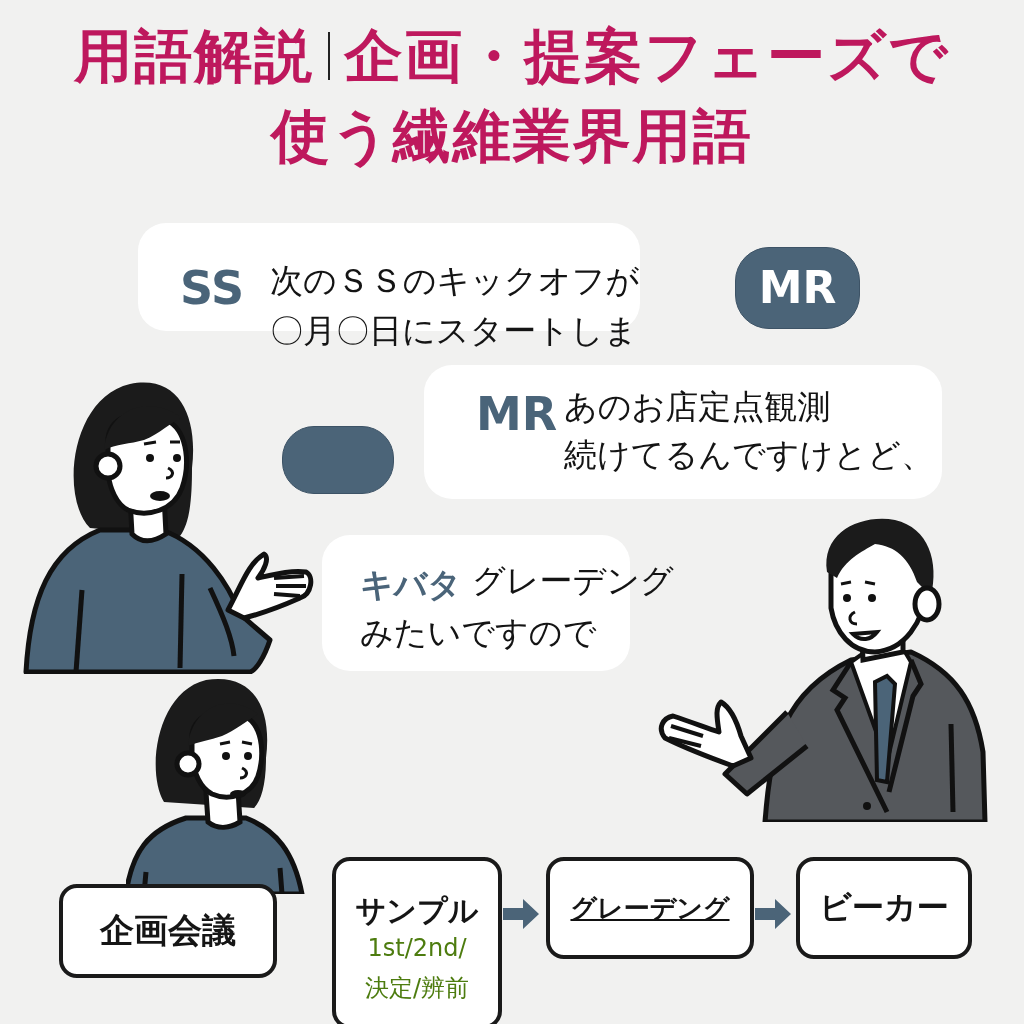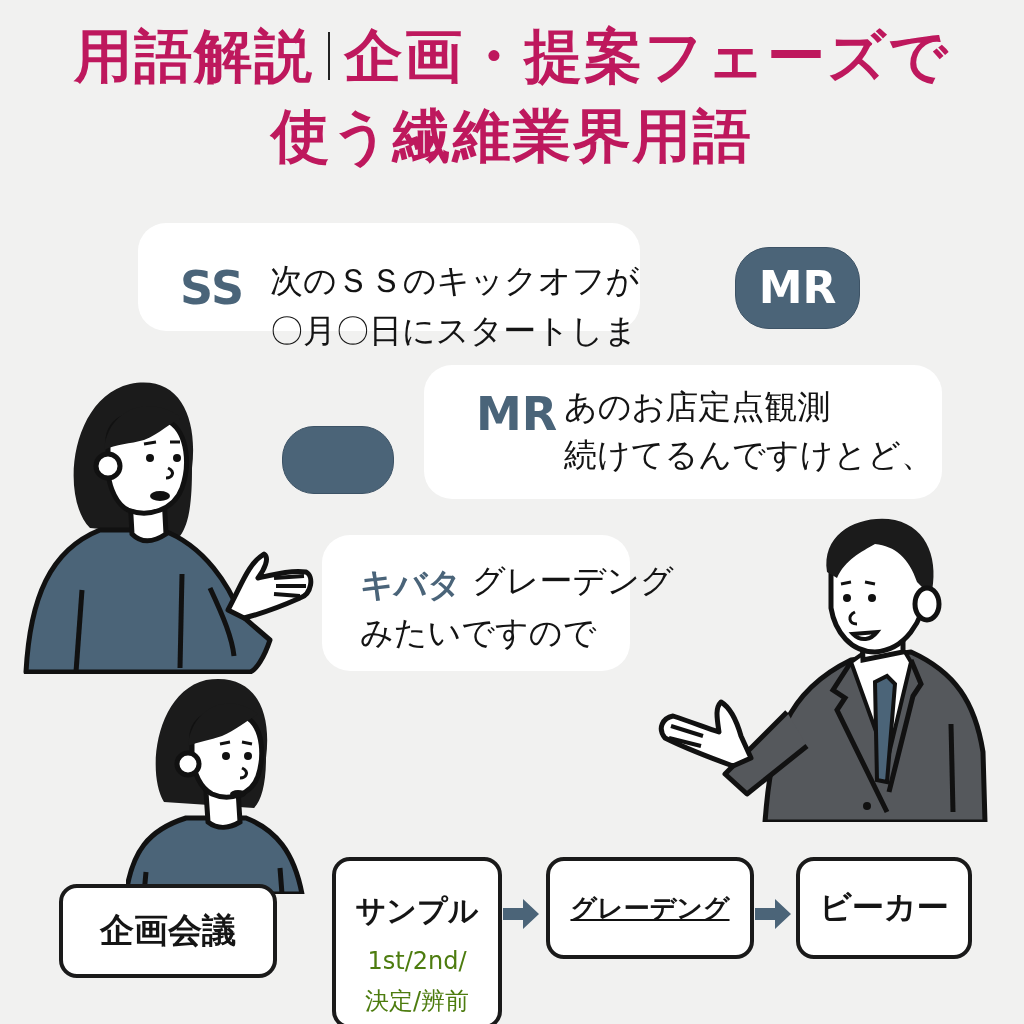--- a/index.html
+++ b/index.html
@@ -158,21 +158,21 @@
   <path d="M116,96 C124,100 120,106 114,106" fill="none" stroke="#111" stroke-width="3"></path>
   <ellipse cx="112" cy="122" rx="8" ry="4" fill="#111"></ellipse>
   <path d="M20,200 L18,222 M154,196 L156,222" stroke="#111" stroke-width="5"></path>
 </svg>
 
 <div class="flow-box" style="left:59px; top:884px; width:218px; height:94px;">
   <span class="main" style="font-size:34px; font-weight:bold;">企画会議</span>
 </div>
 
 <div class="flow-box" style="left:332px; top:857px; width:170px; height:172px; justify-content:flex-start; padding-top:30px;">
-  <span class="main" style="margin-bottom:13px;">サンプル</span>
+  <span class="main" style="margin-bottom:0;">サンプル</span>
   <span class="sub">1st/2nd/</span>
   <span class="sub" style="margin-top:8px;">決定/辨前</span>
 </div>
 
 <svg class="arrow" style="left:503px; top:897px;" width="40" height="34">
     <path d="M0,11 L20,11 L20,2 L36,17 L20,32 L20,23 L0,23 Z" fill="#4b6478"></path>
   </svg>
 
 <div class="flow-box" style="left:546px; top:857px; width:208px; height:102px;text-decoration:underline;">
   <span class="main" style="font-size:26px;">グレーデング</span>

